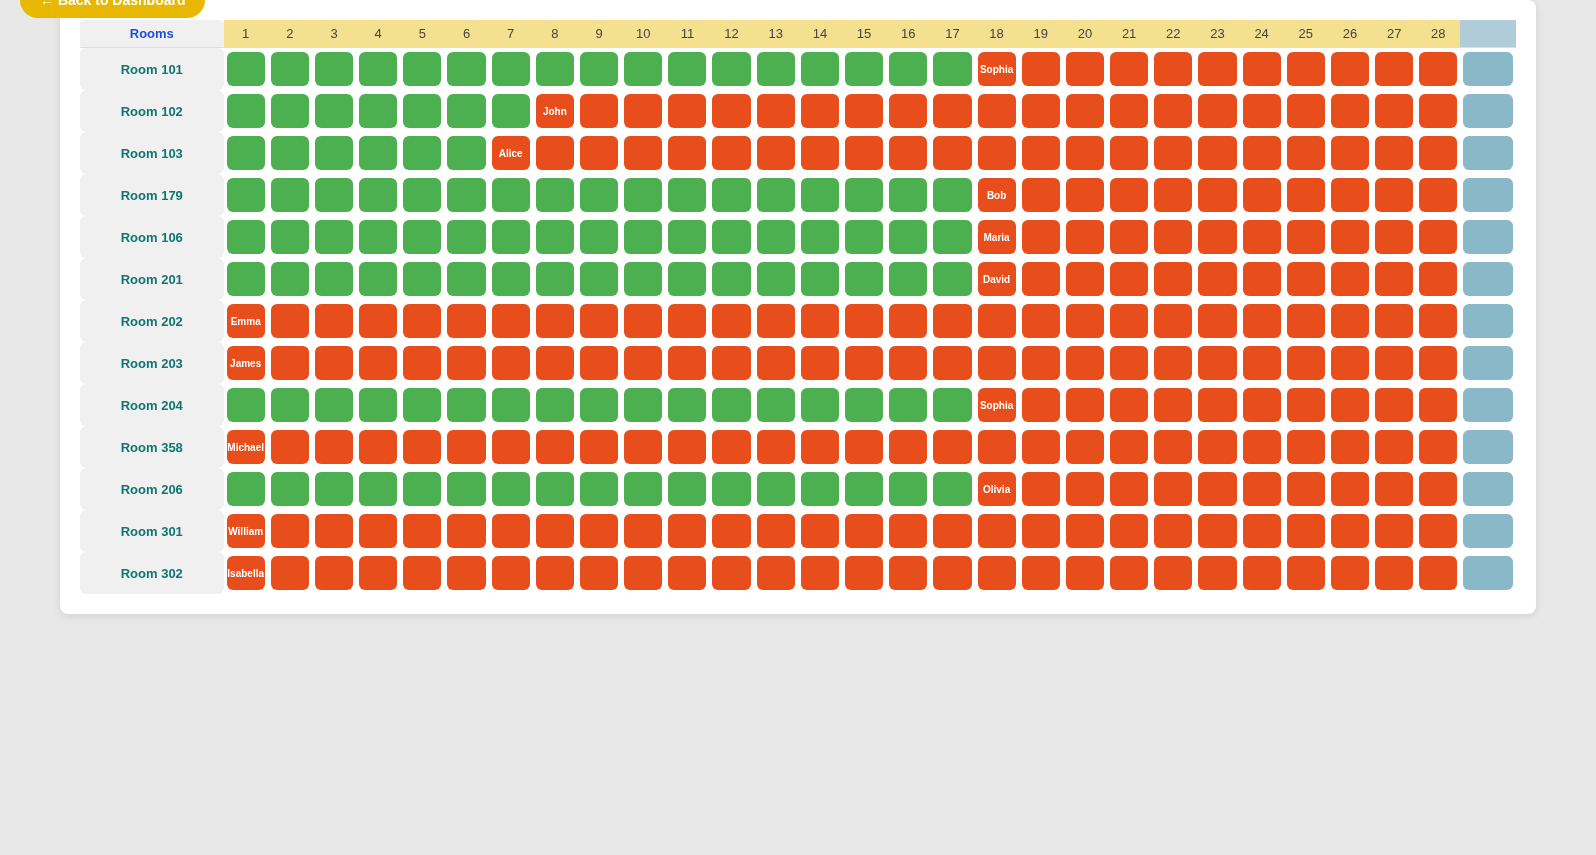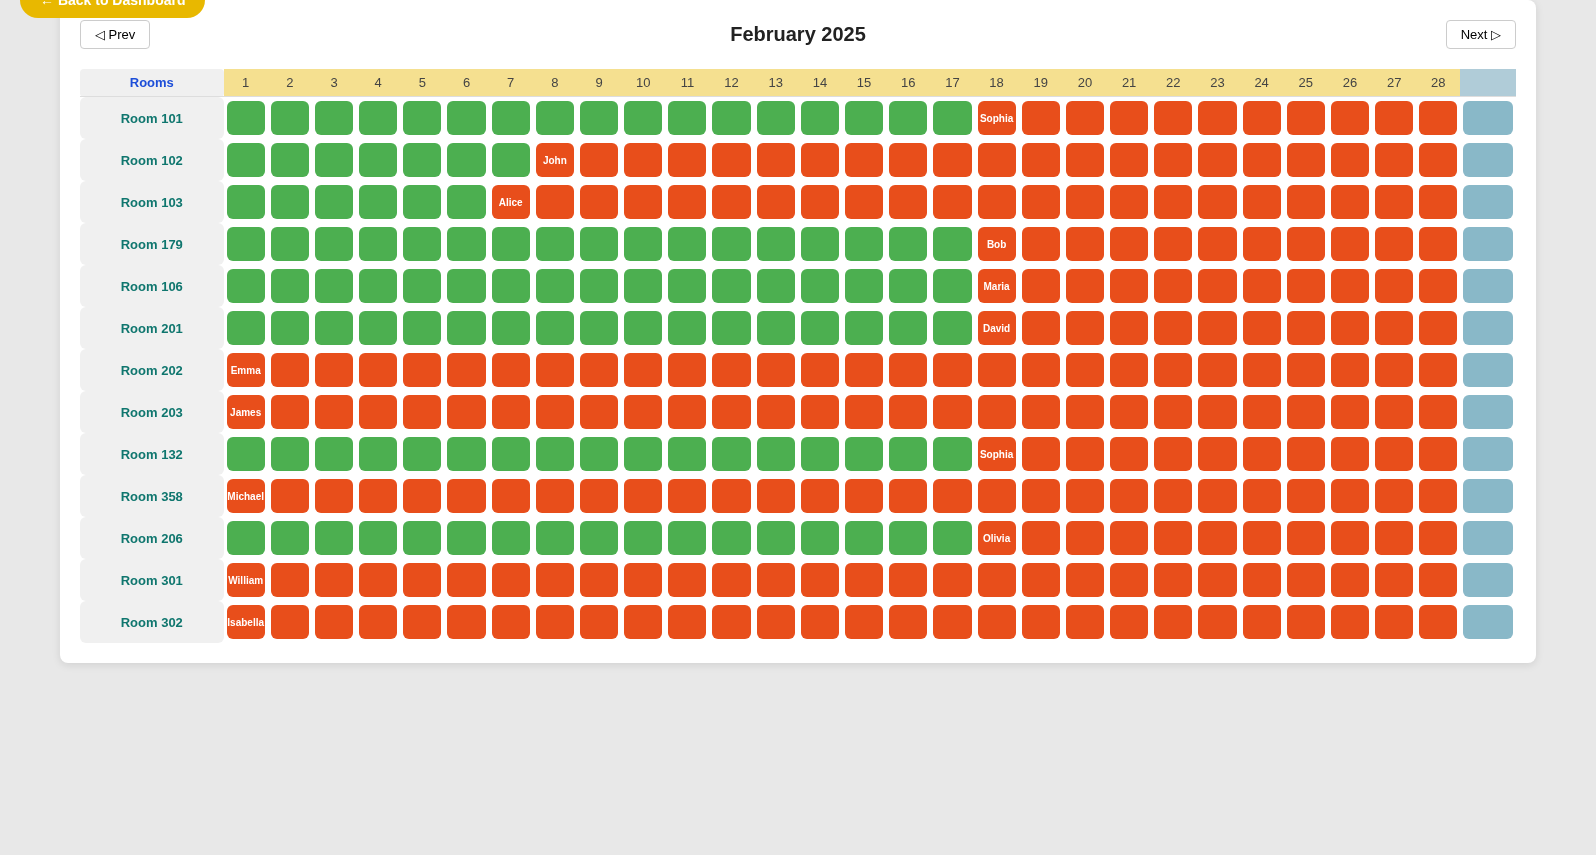--- a/index.html
+++ b/index.html
@@ -138,25 +138,20 @@
   </style>
 </head>
 <body>
 
 <div class="header-bar">
   <button class="back-btn">← Back to Dashboard</button>
   <span class="page-title"></span>
 </div>
 
 <div class="calendar-container">
-  <div class="month-nav">
-    <button class="nav-btn">◁ Prev</button>
-    <span class="month-title">February 2025</span>
-    <button class="nav-btn">Next ▷</button>
-  </div>
 
   <div id="calendar-wrapper">
       <table class="calendar-grid">
         <thead>
           <tr class="header-row">
             <th class="room-col room-header">Rooms</th>
             <th class="day-col day-header">1</th>
             <th class="day-col day-header">2</th>
             <th class="day-col day-header">3</th>
             <th class="day-col day-header">4</th>
@@ -902,21 +897,21 @@
               <div class="cell-block orange"></div>
             </td>
             <td class="day-col">
               <div class="cell-block orange"></div>
             </td>
             <td class="extra-col">
               <div class="cell-block blue-gray"></div>
             </td>
           </tr>
           <tr class="room-row">
-            <td class="room-label">Room 132</td>
+            <td class="room-label">Room 204</td>
             <td class="day-col">
               <div class="cell-block green"></div>
             </td>
             <td class="day-col">
               <div class="cell-block green"></div>
             </td>
             <td class="day-col">
               <div class="cell-block green"></div>
             </td>
             <td class="day-col">

